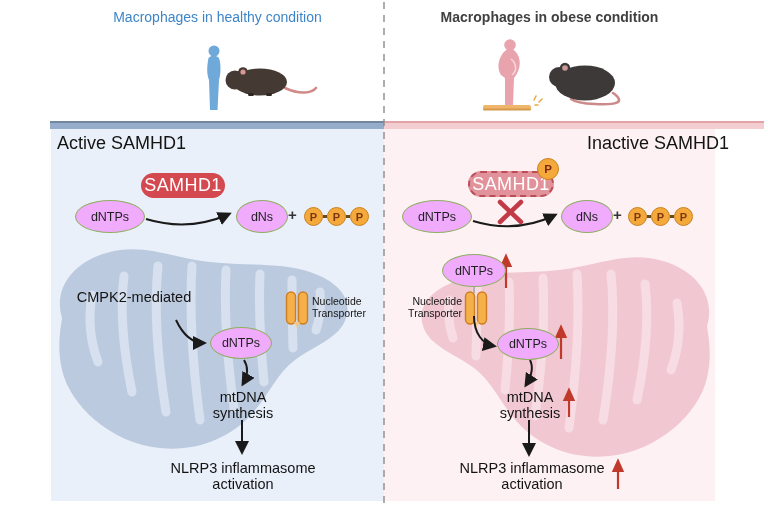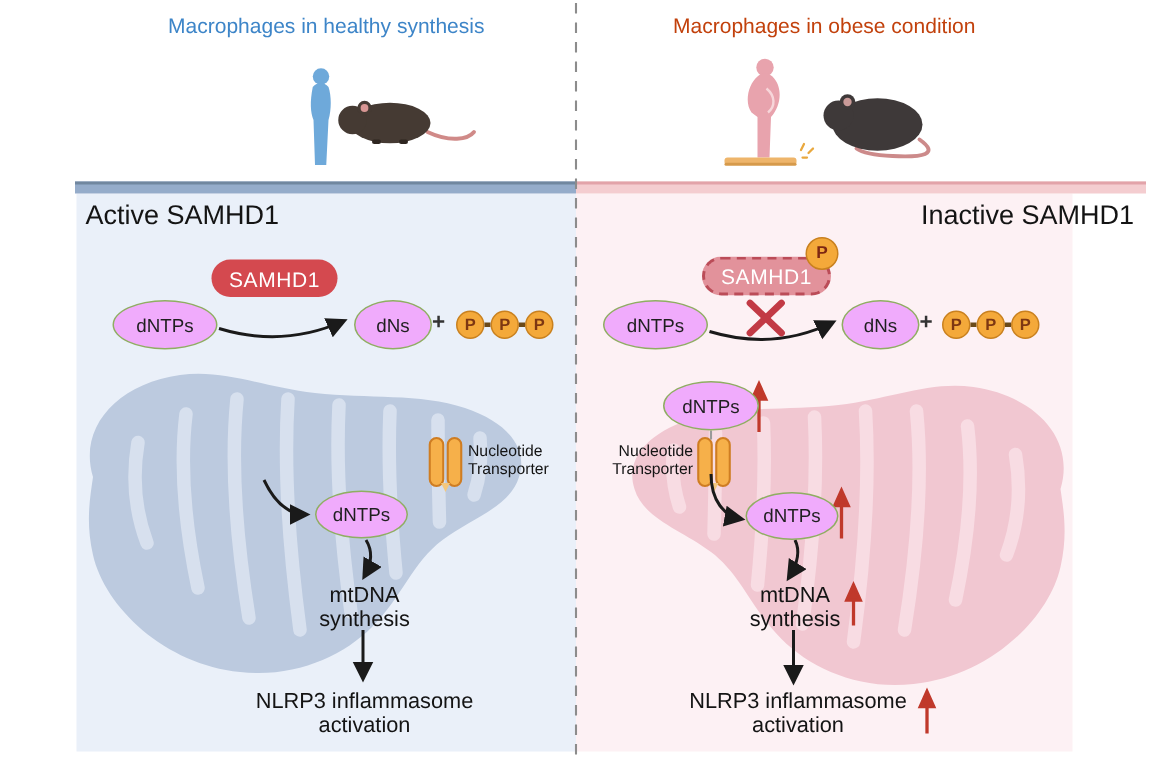--- a/index.html
+++ b/index.html
@@ -12,28 +12,28 @@
   .panel-bg.right{left:384px;top:129px;width:331px;height:372px;background:#fdf1f4;}
 
   
   .bar{height:6px;}
   .bar.left{left:50px;top:121px;width:334px;background:#95acca;border-top:2px solid #71879f;}
   .bar.right{left:384px;top:121px;width:380px;background:#f4cdd0;border-top:2px solid #e2a3a9;}
 
   
   .title{top:9px;font-size:14px;font-weight:500;text-align:center;}
   .title.left{left:51px;width:333px;color:#3d85c8;}
-  .title.right{left:384px;width:331px;color:#c2410c;}
+  .title.right{left:384px;width:331px;color:#404040;font-weight:bold;}
 
   .state-label{font-size:18px;color:#141414;}
   .state-label.left{left:57px;top:133px;}
-  .state-label.right{left:384px;width:345px;top:133px;text-align:right;margin-left:27px;}
-
-  
-  .pill{height:25px;border-radius:13px;color:#fff;font-size:14px;letter-spacing:.4px;
+  .state-label.right{left:384px;width:345px;top:133px;text-align:right;}
+
+  
+  .pill{height:25px;border-radius:13px;color:#fff;font-size:18px;letter-spacing:.4px;
         display:flex;align-items:center;justify-content:center;box-sizing:border-box;}
   .pill.active{left:141px;top:173px;width:84px;background:#d4494f;}
   .pill.inactive{left:468px;top:171px;width:86px;height:26px;background:#e2929b;
                  border:2px dashed #bb4c58;}
 
   
   .ellipse{border:1.5px solid #8fae62;background:#f0abfc;border-radius:50%;
            display:flex;align-items:center;justify-content:center;
            font-size:12.5px;color:#1f1f1f;box-sizing:border-box;}
 
@@ -190,21 +190,21 @@
         <line x1="569" y1="417" x2="569" y2="398"></line>
           <path d="M 569 390 L 564.5 400 L 573.5 400 Z"></path>
       </g>
       <g>
         <line x1="618" y1="489" x2="618" y2="469"></line>
           <path d="M 618 461 L 613.5 471 L 622.5 471 Z"></path>
       </g>
     </g>
   </svg>
 
-  <div class="abs title left">Macrophages in healthy synthesis</div>
+  <div class="abs title left">Macrophages in healthy condition</div>
   <div class="abs title right">Macrophages in obese condition</div>
 
   <div class="abs state-label left">Active SAMHD1</div>
   <div class="abs state-label right">Inactive SAMHD1</div>
 
   <div class="abs pill active">SAMHD1</div>
   <div class="abs pill inactive">SAMHD1</div>
   <div class="abs p-badge">P</div>
 
   <div class="abs ellipse" style="left:75px;top:200px;width:70px;height:33px;">dNTPs</div>
@@ -223,20 +223,21 @@
   <div class="abs plus right">+</div>
   <div class="abs p-chain" style="left:628px;top:207px;">
     <div class="p-circle">P</div>
     <div class="p-link"></div>
     <div class="p-circle">P</div>
     <div class="p-link"></div>
     <div class="p-circle">P</div>
   </div>
 
   <div class="abs tblock cmpk">
+    <div>CMPK2-mediated</div>
   </div>
   <div class="abs transporter-label left">
     <div>Nucleotide</div>
     <div>Transporter</div>
   </div>
   <div class="abs ellipse" style="left:210px;top:327px;width:62px;height:32px;">dNTPs</div>
   <div class="abs tblock mtdna left">
     <div>mtDNA</div>
     <div>synthesis</div>
   </div>

